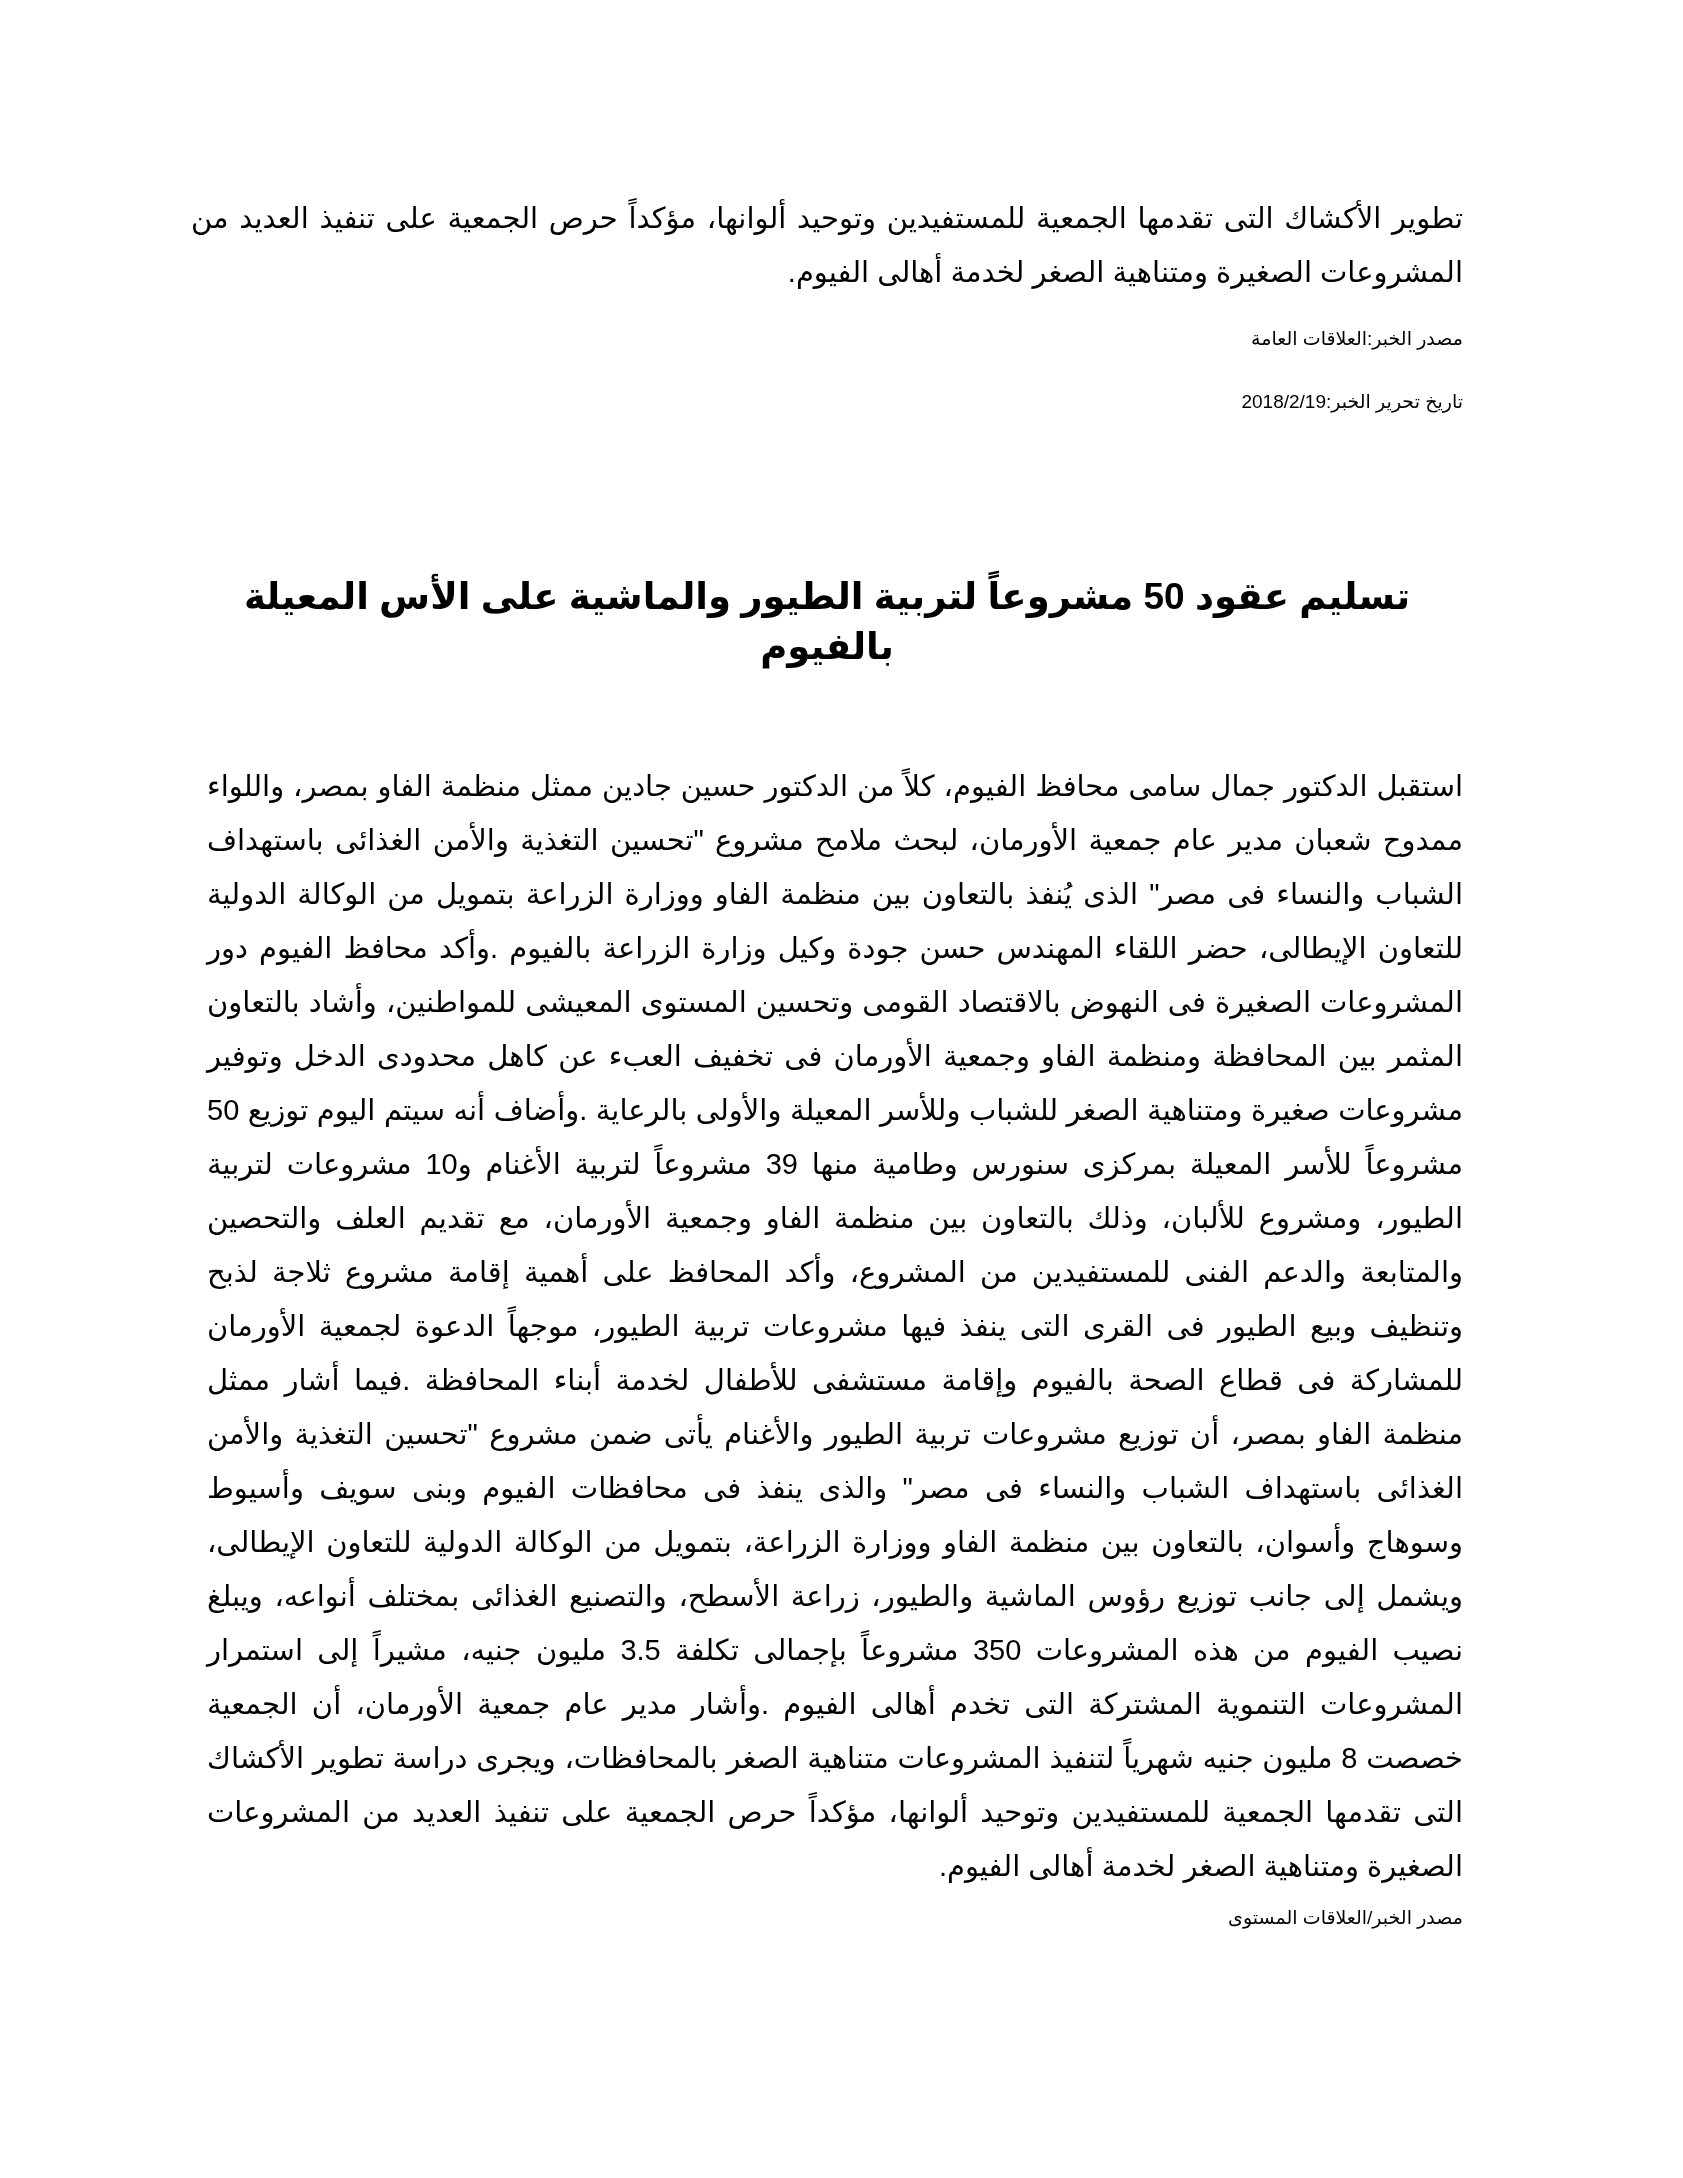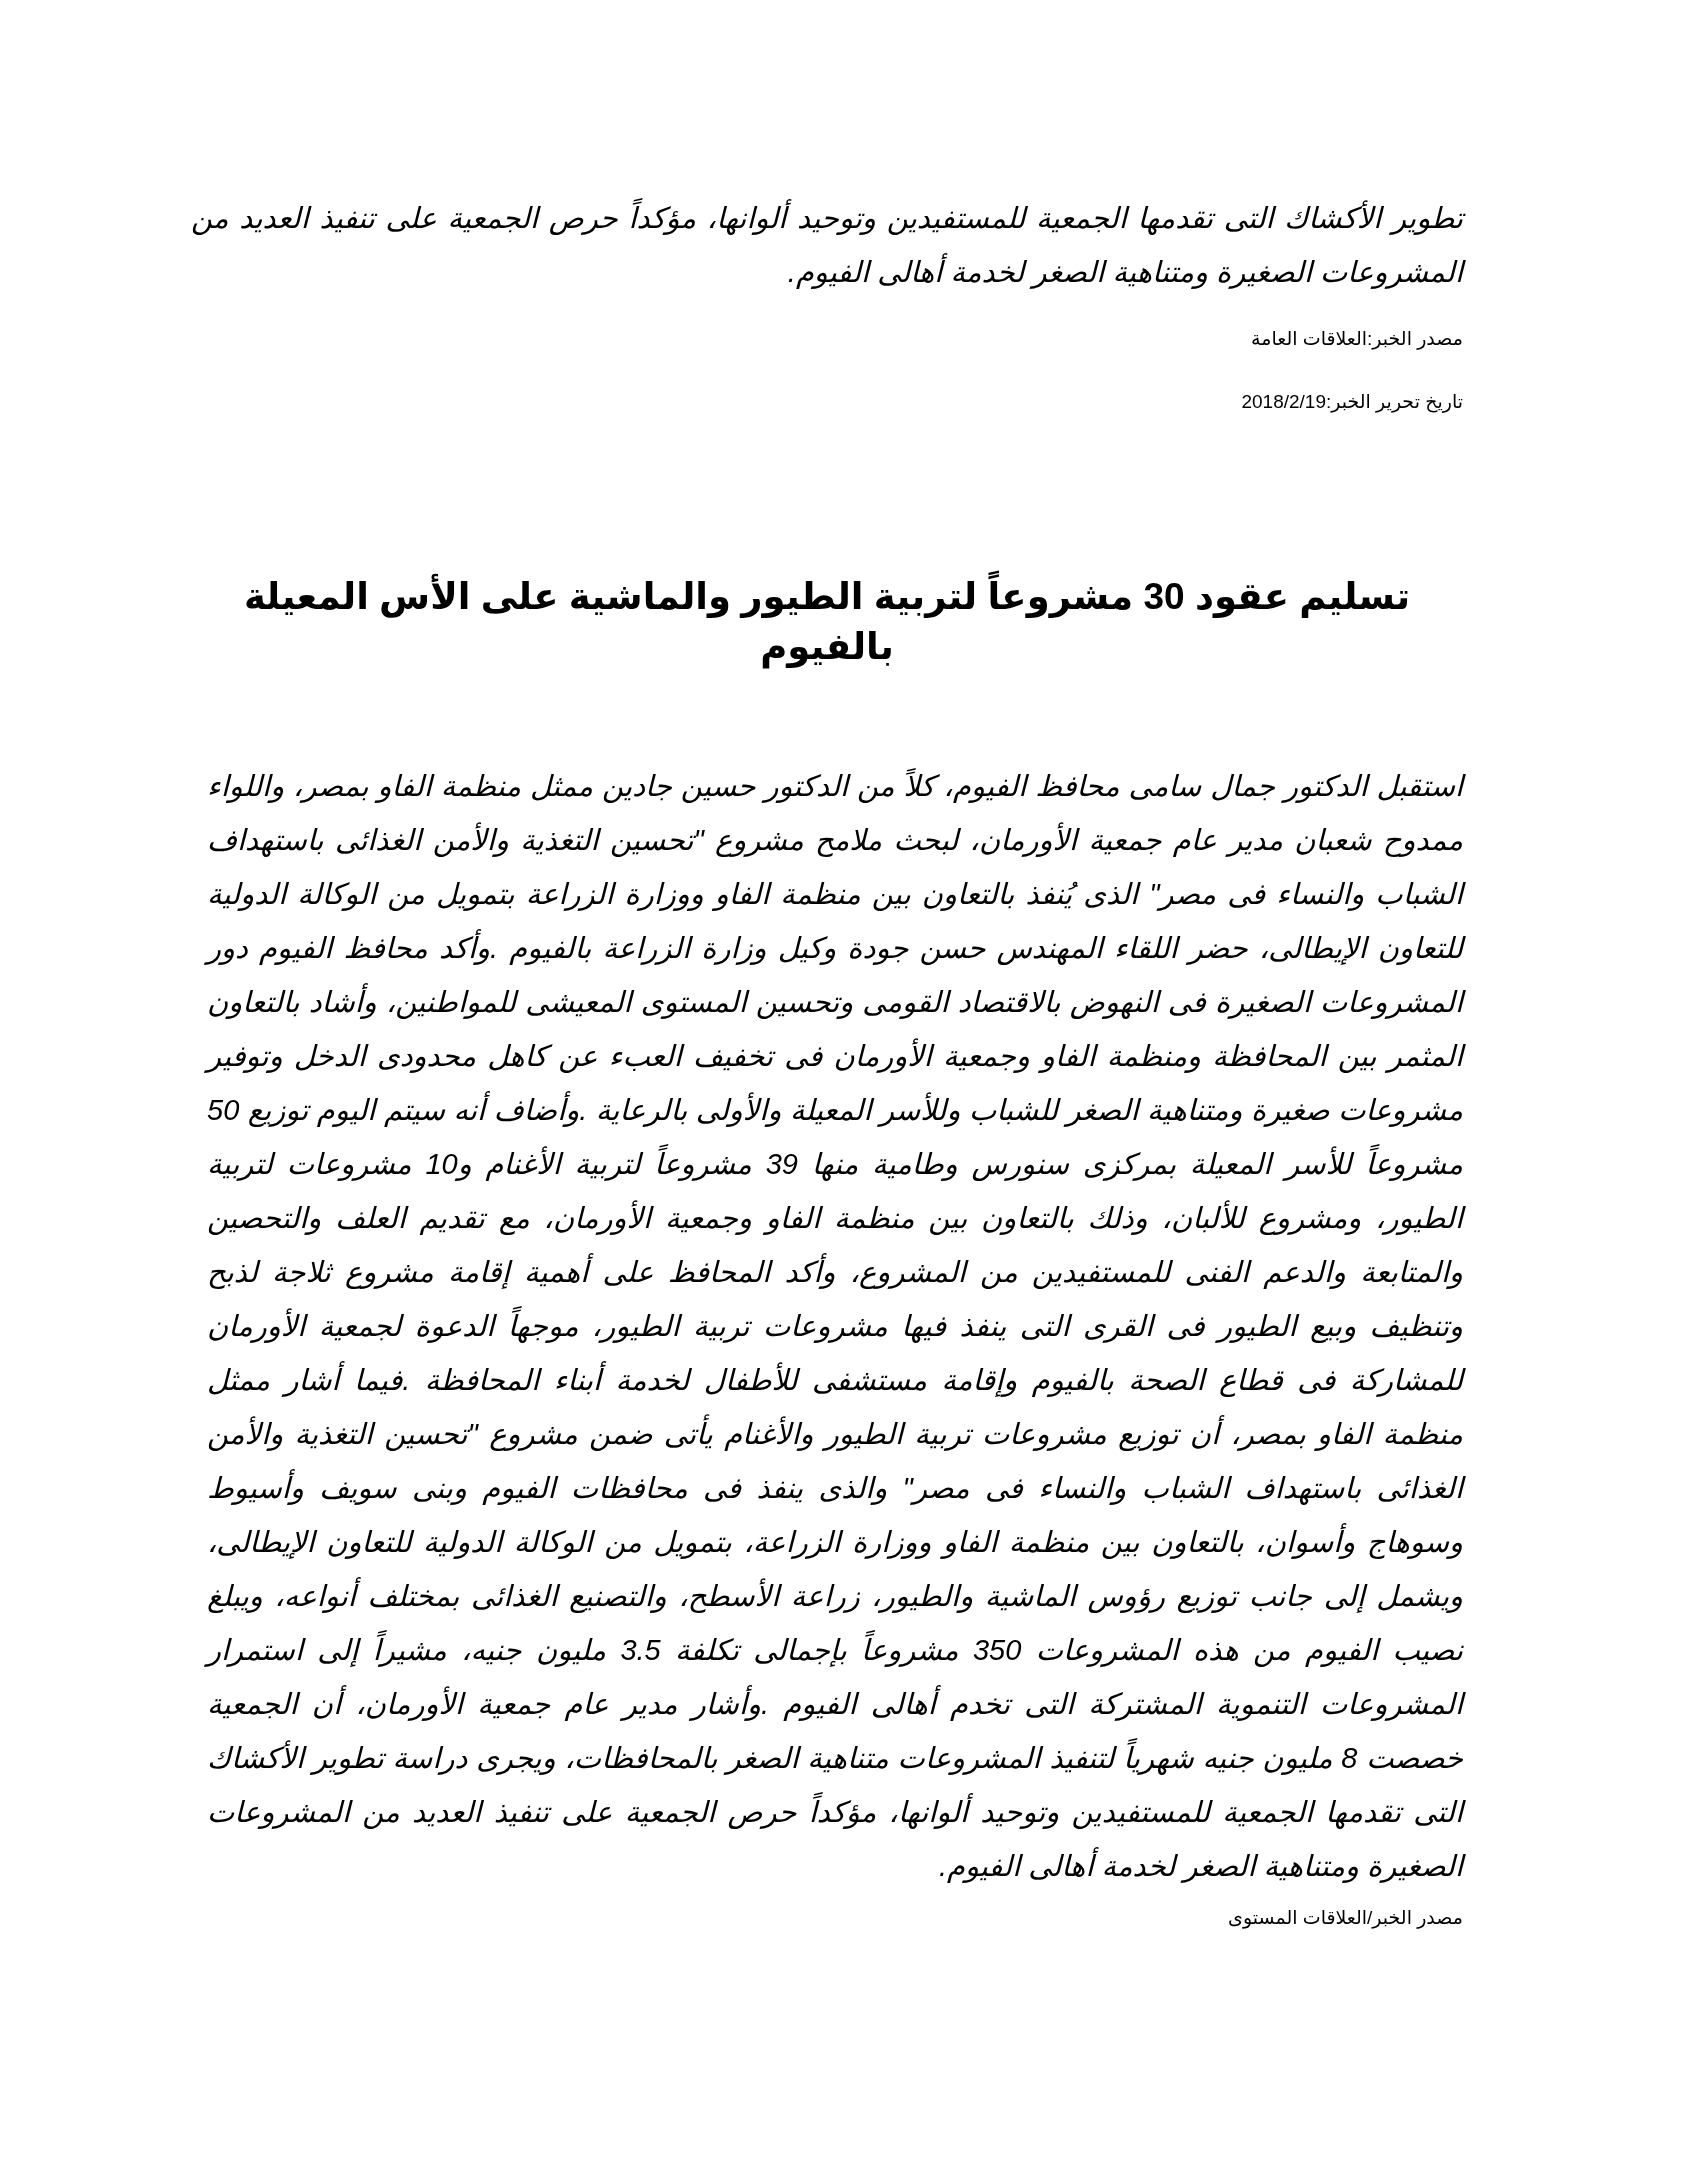--- a/index.html
+++ b/index.html
@@ -21,21 +21,20 @@
       width: 1272px;
       top: 0;
       direction: rtl;
     }
     .para {
       font-size: 29px;
       line-height: 54px;
       text-align: justify;
       text-align-last: right;
       margin: 0;
-      font-style: italic;
     }
     .continuation {
       position: absolute;
       top: 191px;
       left: 0;
       right: 0;
     }
     .meta-line {
       position: absolute;
       right: 0;
@@ -69,20 +68,20 @@
 <body>
 
 <div class="page">
 
   <p class="para continuation">تطوير الأكشاك التى تقدمها الجمعية للمستفيدين وتوحيد ألوانها، مؤكداً حرص الجمعية على تنفيذ العديد من المشروعات الصغيرة ومتناهية الصغر لخدمة أهالى الفيوم.</p>
 
   <p class="meta-line meta-source-top">مصدر الخبر:العلاقات العامة</p>
 
   <p class="meta-line meta-date">تاريخ تحرير الخبر:2018/2/19</p>
 
-  <h1 class="title">تسليم عقود 30 مشروعاً لتربية الطيور والماشية على الأس المعيلة بالفيوم</h1>
+  <h1 class="title">تسليم عقود 50 مشروعاً لتربية الطيور والماشية على الأس المعيلة بالفيوم</h1>
 
   <p class="para body-text">استقبل الدكتور جمال سامى محافظ الفيوم، كلاً من الدكتور حسين جادين ممثل منظمة الفاو بمصر، واللواء ممدوح شعبان مدير عام جمعية الأورمان، لبحث ملامح مشروع "تحسين التغذية والأمن الغذائى باستهداف الشباب والنساء فى مصر" الذى يُنفذ بالتعاون بين منظمة الفاو ووزارة الزراعة بتمويل من الوكالة الدولية للتعاون الإيطالى، حضر اللقاء المهندس حسن جودة وكيل وزارة الزراعة بالفيوم .وأكد محافظ الفيوم دور المشروعات الصغيرة فى النهوض بالاقتصاد القومى وتحسين المستوى المعيشى للمواطنين، وأشاد بالتعاون المثمر بين المحافظة ومنظمة الفاو وجمعية الأورمان فى تخفيف العبء عن كاهل محدودى الدخل وتوفير مشروعات صغيرة ومتناهية الصغر للشباب وللأسر المعيلة والأولى بالرعاية .وأضاف أنه سيتم اليوم توزيع 50 مشروعاً للأسر المعيلة بمركزى سنورس وطامية منها 39 مشروعاً لتربية الأغنام و10 مشروعات لتربية الطيور، ومشروع للألبان، وذلك بالتعاون بين منظمة الفاو وجمعية الأورمان، مع تقديم العلف والتحصين والمتابعة والدعم الفنى للمستفيدين من المشروع، وأكد المحافظ على أهمية إقامة مشروع ثلاجة لذبح وتنظيف وبيع الطيور فى القرى التى ينفذ فيها مشروعات تربية الطيور، موجهاً الدعوة لجمعية الأورمان للمشاركة فى قطاع الصحة بالفيوم وإقامة مستشفى للأطفال لخدمة أبناء المحافظة .فيما أشار ممثل منظمة الفاو بمصر، أن توزيع مشروعات تربية الطيور والأغنام يأتى ضمن مشروع "تحسين التغذية والأمن الغذائى باستهداف الشباب والنساء فى مصر" والذى ينفذ فى محافظات الفيوم وبنى سويف وأسيوط وسوهاج وأسوان، بالتعاون بين منظمة الفاو ووزارة الزراعة، بتمويل من الوكالة الدولية للتعاون الإيطالى، ويشمل إلى جانب توزيع رؤوس الماشية والطيور، زراعة الأسطح، والتصنيع الغذائى بمختلف أنواعه، ويبلغ نصيب الفيوم من هذه المشروعات 350 مشروعاً بإجمالى تكلفة 3.5 مليون جنيه، مشيراً إلى استمرار المشروعات التنموية المشتركة التى تخدم أهالى الفيوم .وأشار مدير عام جمعية الأورمان، أن الجمعية خصصت 8 مليون جنيه شهرياً لتنفيذ المشروعات متناهية الصغر بالمحافظات، ويجرى دراسة تطوير الأكشاك التى تقدمها الجمعية للمستفيدين وتوحيد ألوانها، مؤكداً حرص الجمعية على تنفيذ العديد من المشروعات الصغيرة ومتناهية الصغر لخدمة أهالى الفيوم.</p>
 
   <p class="meta-line meta-source-bottom">مصدر الخبر/العلاقات المستوى</p>
 
 </div>
 
 
 </body></html>

